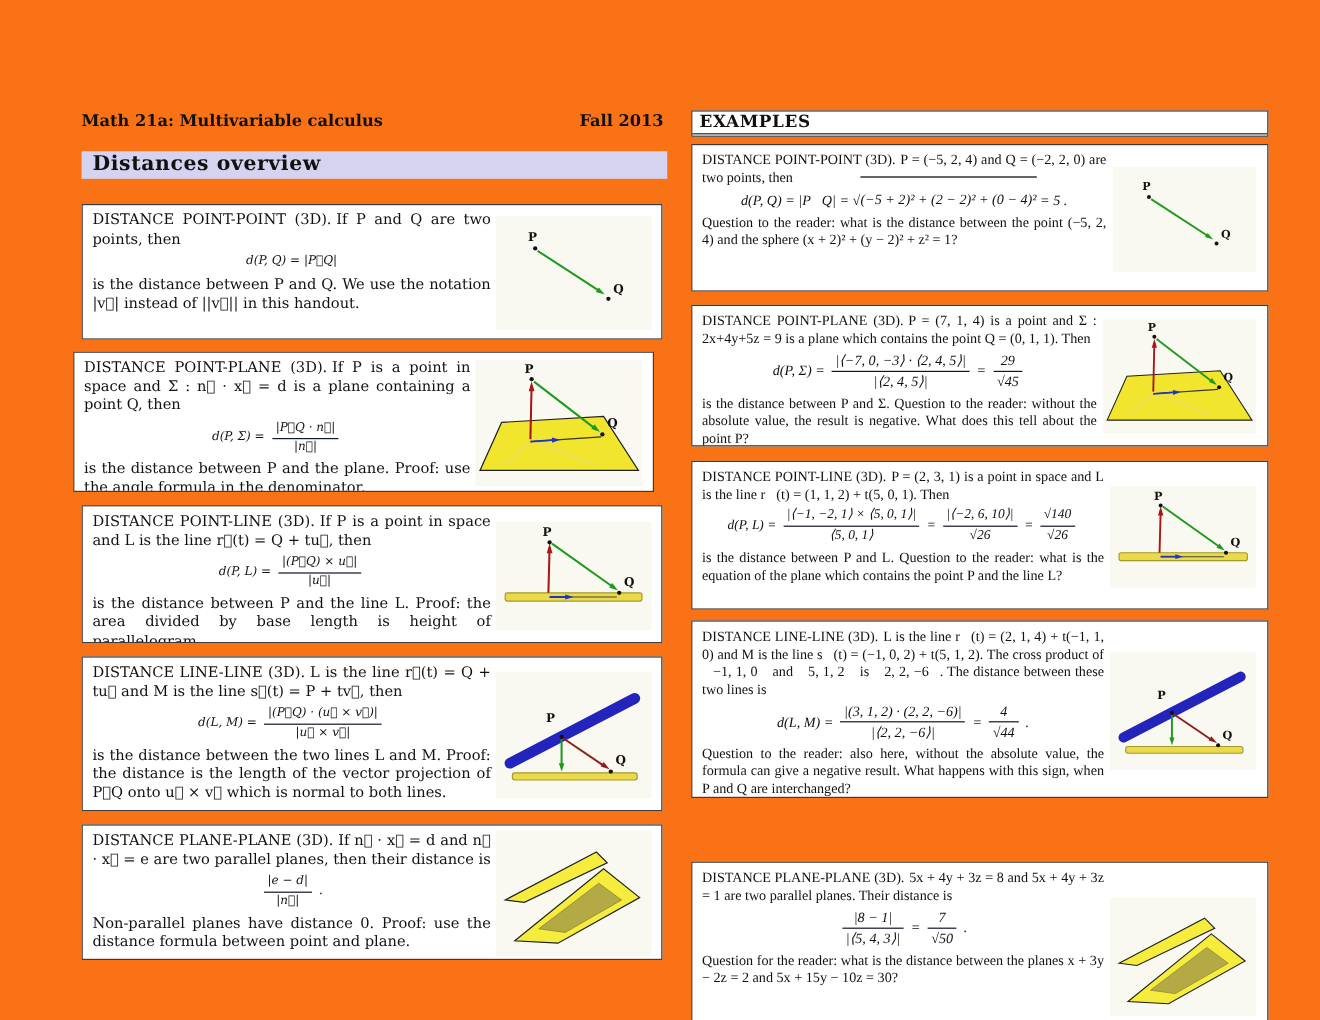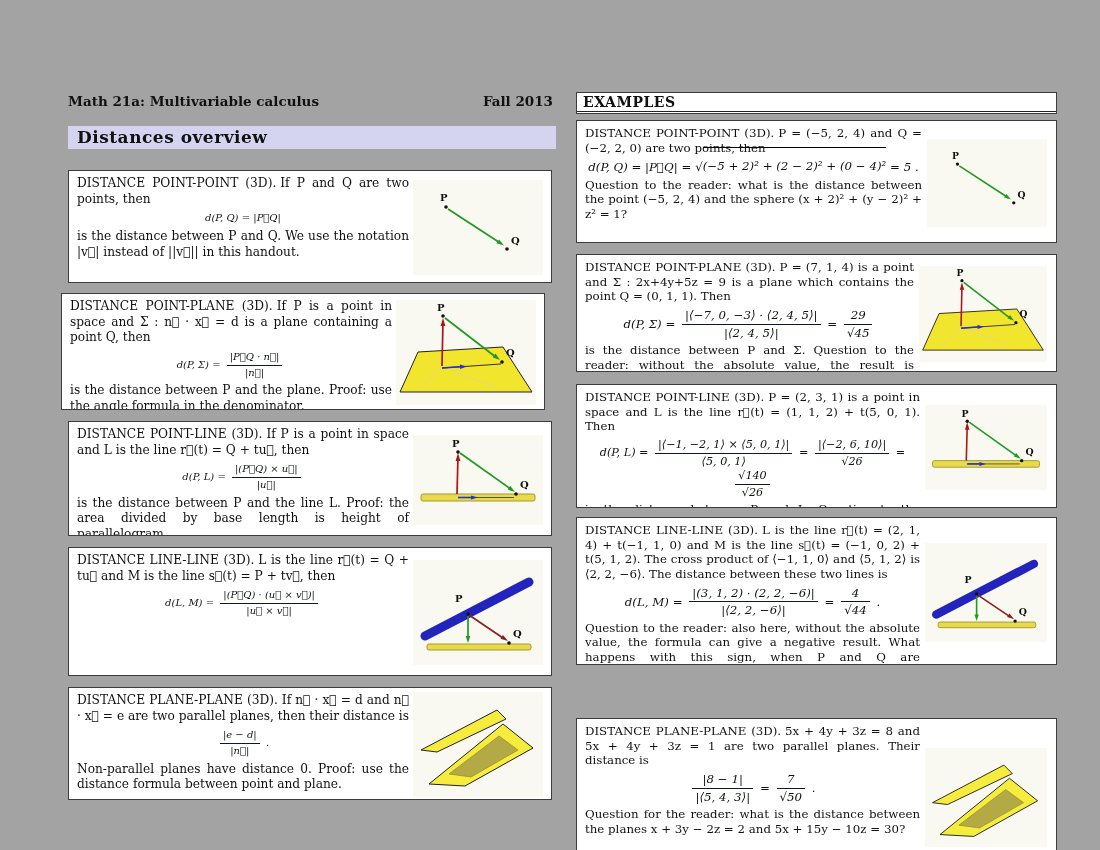--- a/index.html
+++ b/index.html
@@ -1,33 +1,33 @@
 <!DOCTYPE html>
 <html><head>
 <meta charset="utf-8">
 <style>
   html,body{margin:0;padding:0;background:#ffffff;}
-  .page{position:relative;width:1100px;height:850px;background:#a3a3a3;
+  .page{position:relative;width:1100px;height:850px;background:#f97316;
         font-family:"DejaVu Serif","Liberation Serif",serif;color:#111;}
   .hdr{position:absolute;top:93px;font-weight:bold;font-size:13.5px;}
   .hdr-left{left:68px;}
   .hdr-right{right:547px;text-align:right;}
   .titlebar{position:absolute;left:68px;top:126px;width:488px;height:23px;
             background:#d4d4f0;font-size:17px;font-weight:bold;line-height:23px;
             padding-left:9px;box-sizing:border-box;letter-spacing:0.5px;}
   .exh{position:absolute;left:576px;top:92px;width:481px;height:22px;
        border:1px solid #3c3c3c;box-sizing:border-box;background:#fff;}
   .exh-inner{border-bottom:1px solid #222;font-weight:bold;font-size:14px;
              padding:0 6px;height:18px;line-height:18px;letter-spacing:0.5px;}
   .box{position:absolute;border:1px solid #3c3c3c;background:#fff;display:flex;
        padding:5px 8px 3px 8px;box-sizing:border-box;overflow:hidden;gap:4px;}
   .btxt{flex:1 1 auto;min-width:0;}
   .fig{flex:0 0 auto;display:flex;align-items:center;justify-content:center;}
   .col-l .btxt{font-size:12.2px;line-height:1.28;}
-  .col-r .btxt{font-size:11.8px;line-height:1.24;}
+  .col-r .btxt{font-size:11.8px;line-height:1.24;font-family:Liberation Serif, serif;}
   .para{margin:0;text-align:justify;}
   .ttl{margin-right:4px;}
   .formula{text-align:center;margin:5px 0 4px 0;font-size:10px;font-style:italic;}
   .col-r .formula{font-size:11.8px;margin:4px 0 3px 0;}
   .frac{display:inline-block;text-align:center;vertical-align:middle;margin:0 3px;}
   .frac .num{display:block;border-bottom:1px solid #0f172a;padding:0 3px 1px 3px;}
   .frac .den{display:block;padding:1px 3px 0 3px;}
   .ol{border-top:1px solid #000;padding-top:11px;}
   .fpart{vertical-align:middle;}
   svg text{font-family:"DejaVu Serif","Liberation Serif",serif;font-weight:bold;font-size:10px;fill:#111;}
@@ -136,20 +136,21 @@
     </div>
   </div>
 
   <div class="box col-l" style="left:68px;top:547px;width:484px;height:129px">
     <div class="btxt">
       <p class="para"><span class="ttl">DISTANCE LINE-LINE (3D).</span><span>L is the line r⃗(t) = Q + tu⃗ and M is the line s⃗(t) = P + tv⃗, then</span></p>
       <div class="formula">
         <span class="fpart">d(L, M) =</span>
         <span class="frac"><span class="num">|(P⃗Q) · (u⃗ × v⃗)|</span><span class="den">|u⃗ × v⃗|</span></span>
       </div>
+      <p class="para">is the distance between the two lines L and M. Proof: the distance is the length of the vector projection of P⃗Q onto u⃗ × v⃗ which is normal to both lines.</p>
     </div>
     <div class="fig" style="width:130px">
       <svg width="130" height="105" viewBox="0 0 130 105">
         <rect x="0" y="0" width="130" height="105" fill="#f9f9f2"></rect>
         <rect x="14" y="84" width="104" height="6" rx="2" fill="#ead94a" stroke="#a39b2e" stroke-width="1"></rect>
         <line x1="12" y1="76" x2="116" y2="22" stroke="#2224bb" stroke-width="9" stroke-linecap="round"></line>
         <g>
           <line x1="55" y1="56" x2="55" y2="78" stroke="#1f9a1f" stroke-width="1.7"></line>
           <polygon points="55,83 52.7,76 57.3,76" fill="#1f9a1f"></polygon>
         </g>

